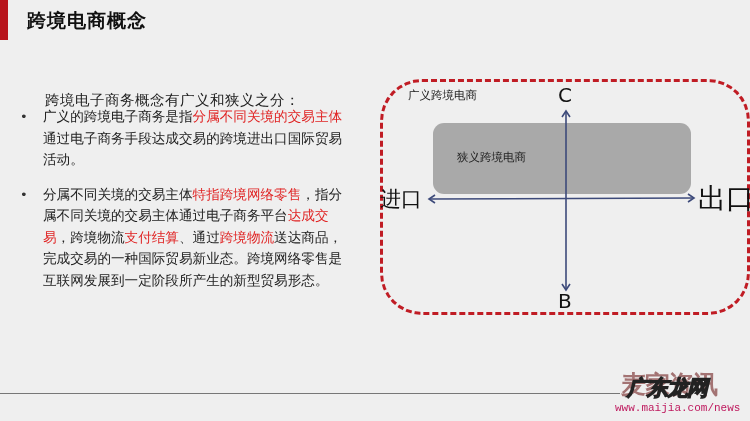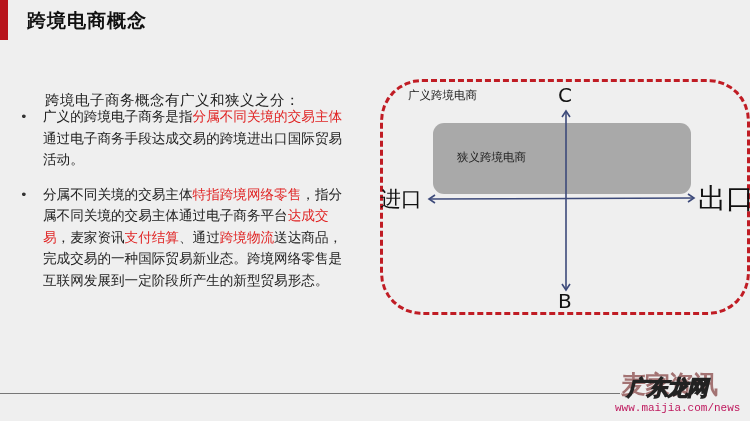--- a/index.html
+++ b/index.html
@@ -189,21 +189,21 @@
 <div class="accent-bar"></div>
 <div class="page-title">跨境电商概念</div>
 
 <div class="intro">跨境电子商务概念有广义和狭义之分：</div>
 
 <ul class="bullets">
   <li class="bullet">
     <span class="bullet-dot">•</span><span>广义的跨境电子商务是指</span><span class="hl-strong">分属不同关境的交易主体</span><span>通过电子商务手段达成交易的跨境进出口国际贸易活动。</span>
   </li>
   <li class="bullet">
-    <span class="bullet-dot">•</span><span>分属不同关境的交易主体</span><span class="hl-strong">特指跨境网络零售</span><span>，指分属不同关境的交易主体通过电子商务平台</span><span class="hl">达成交易</span><span>，麦家资讯</span><span class="hl">支付结算</span><span>、通过</span><span class="hl">跨境物流</span><span>送达商品，完成交易的一种国际贸易新业态。跨境网络零售是互联网发展到一定阶段所产生的新型贸易形态。</span>
+    <span class="bullet-dot">•</span><span>分属不同关境的交易主体</span><span class="hl-strong">特指跨境网络零售</span><span>，指分属不同关境的交易主体通过电子商务平台</span><span class="hl">达成交易</span><span>，跨境物流</span><span class="hl">支付结算</span><span>、通过</span><span class="hl">跨境物流</span><span>送达商品，完成交易的一种国际贸易新业态。跨境网络零售是互联网发展到一定阶段所产生的新型贸易形态。</span>
   </li>
 </ul>
 
 <div class="diagram">
   <div class="outer-box"></div>
   <div class="outer-label">广义跨境电商</div>
   <div class="inner-box"></div>
   <div class="inner-label">狭义跨境电商</div>
 
   <svg class="axis-svg" width="750" height="421">

